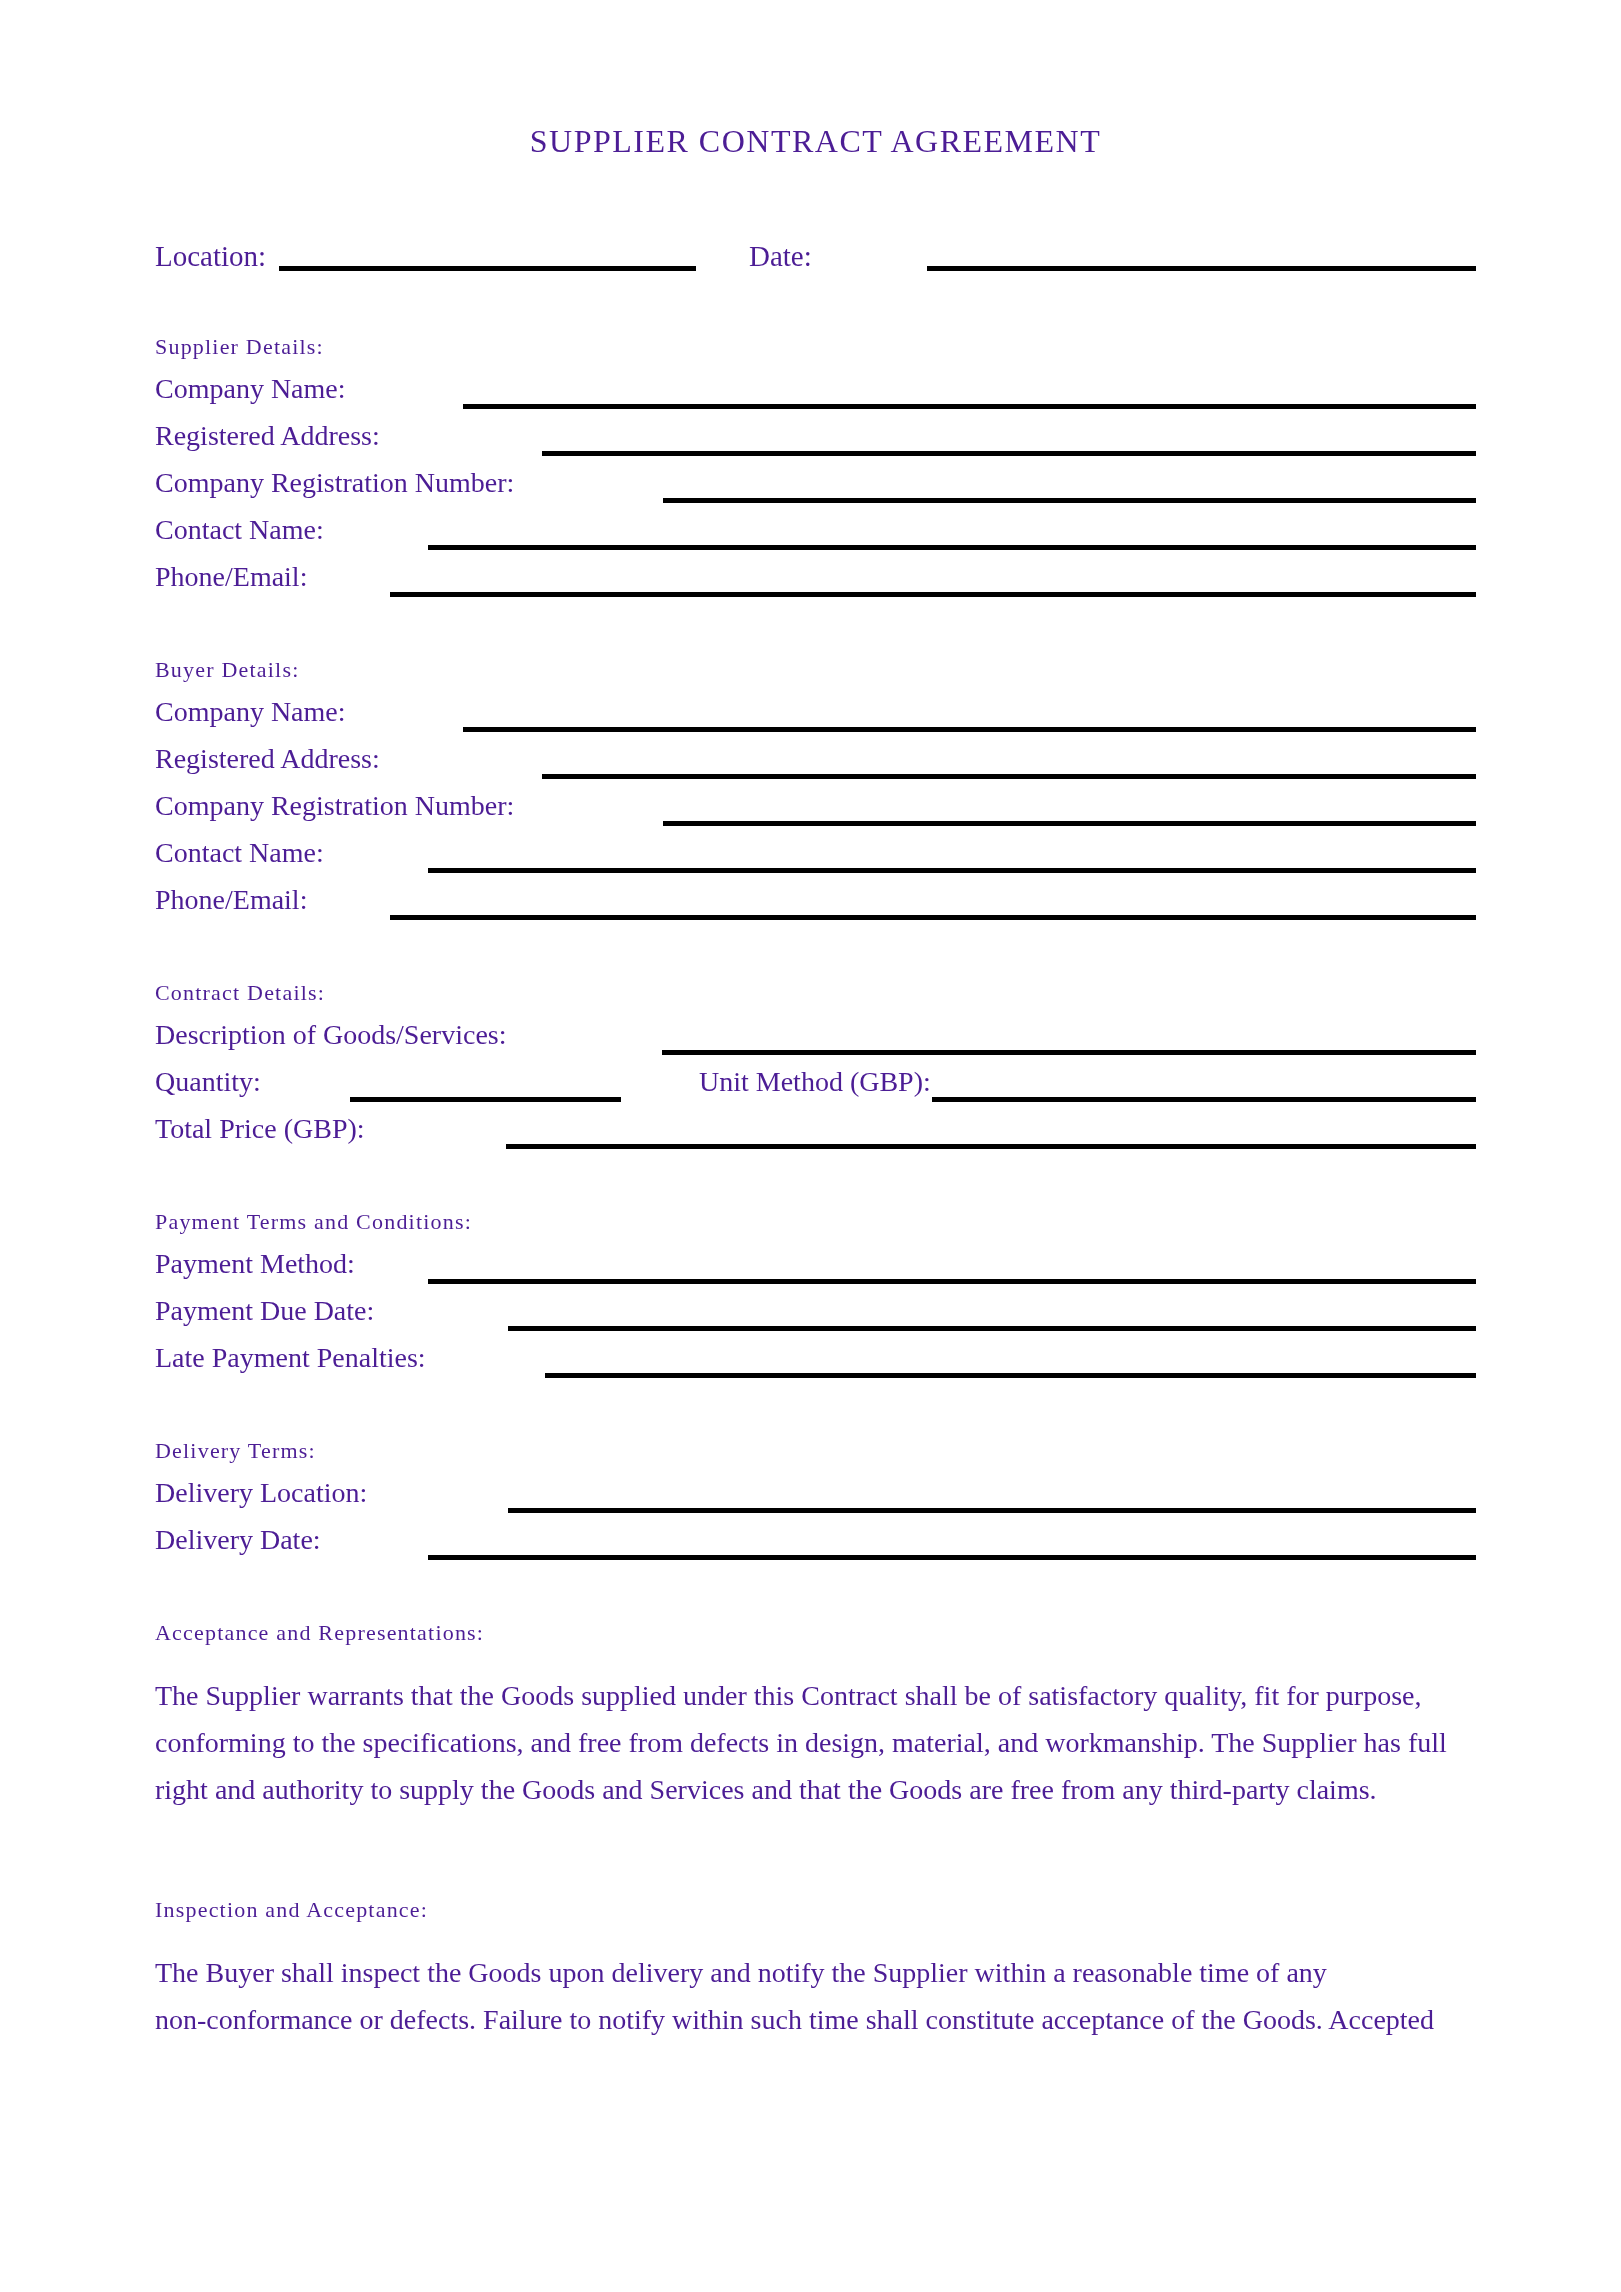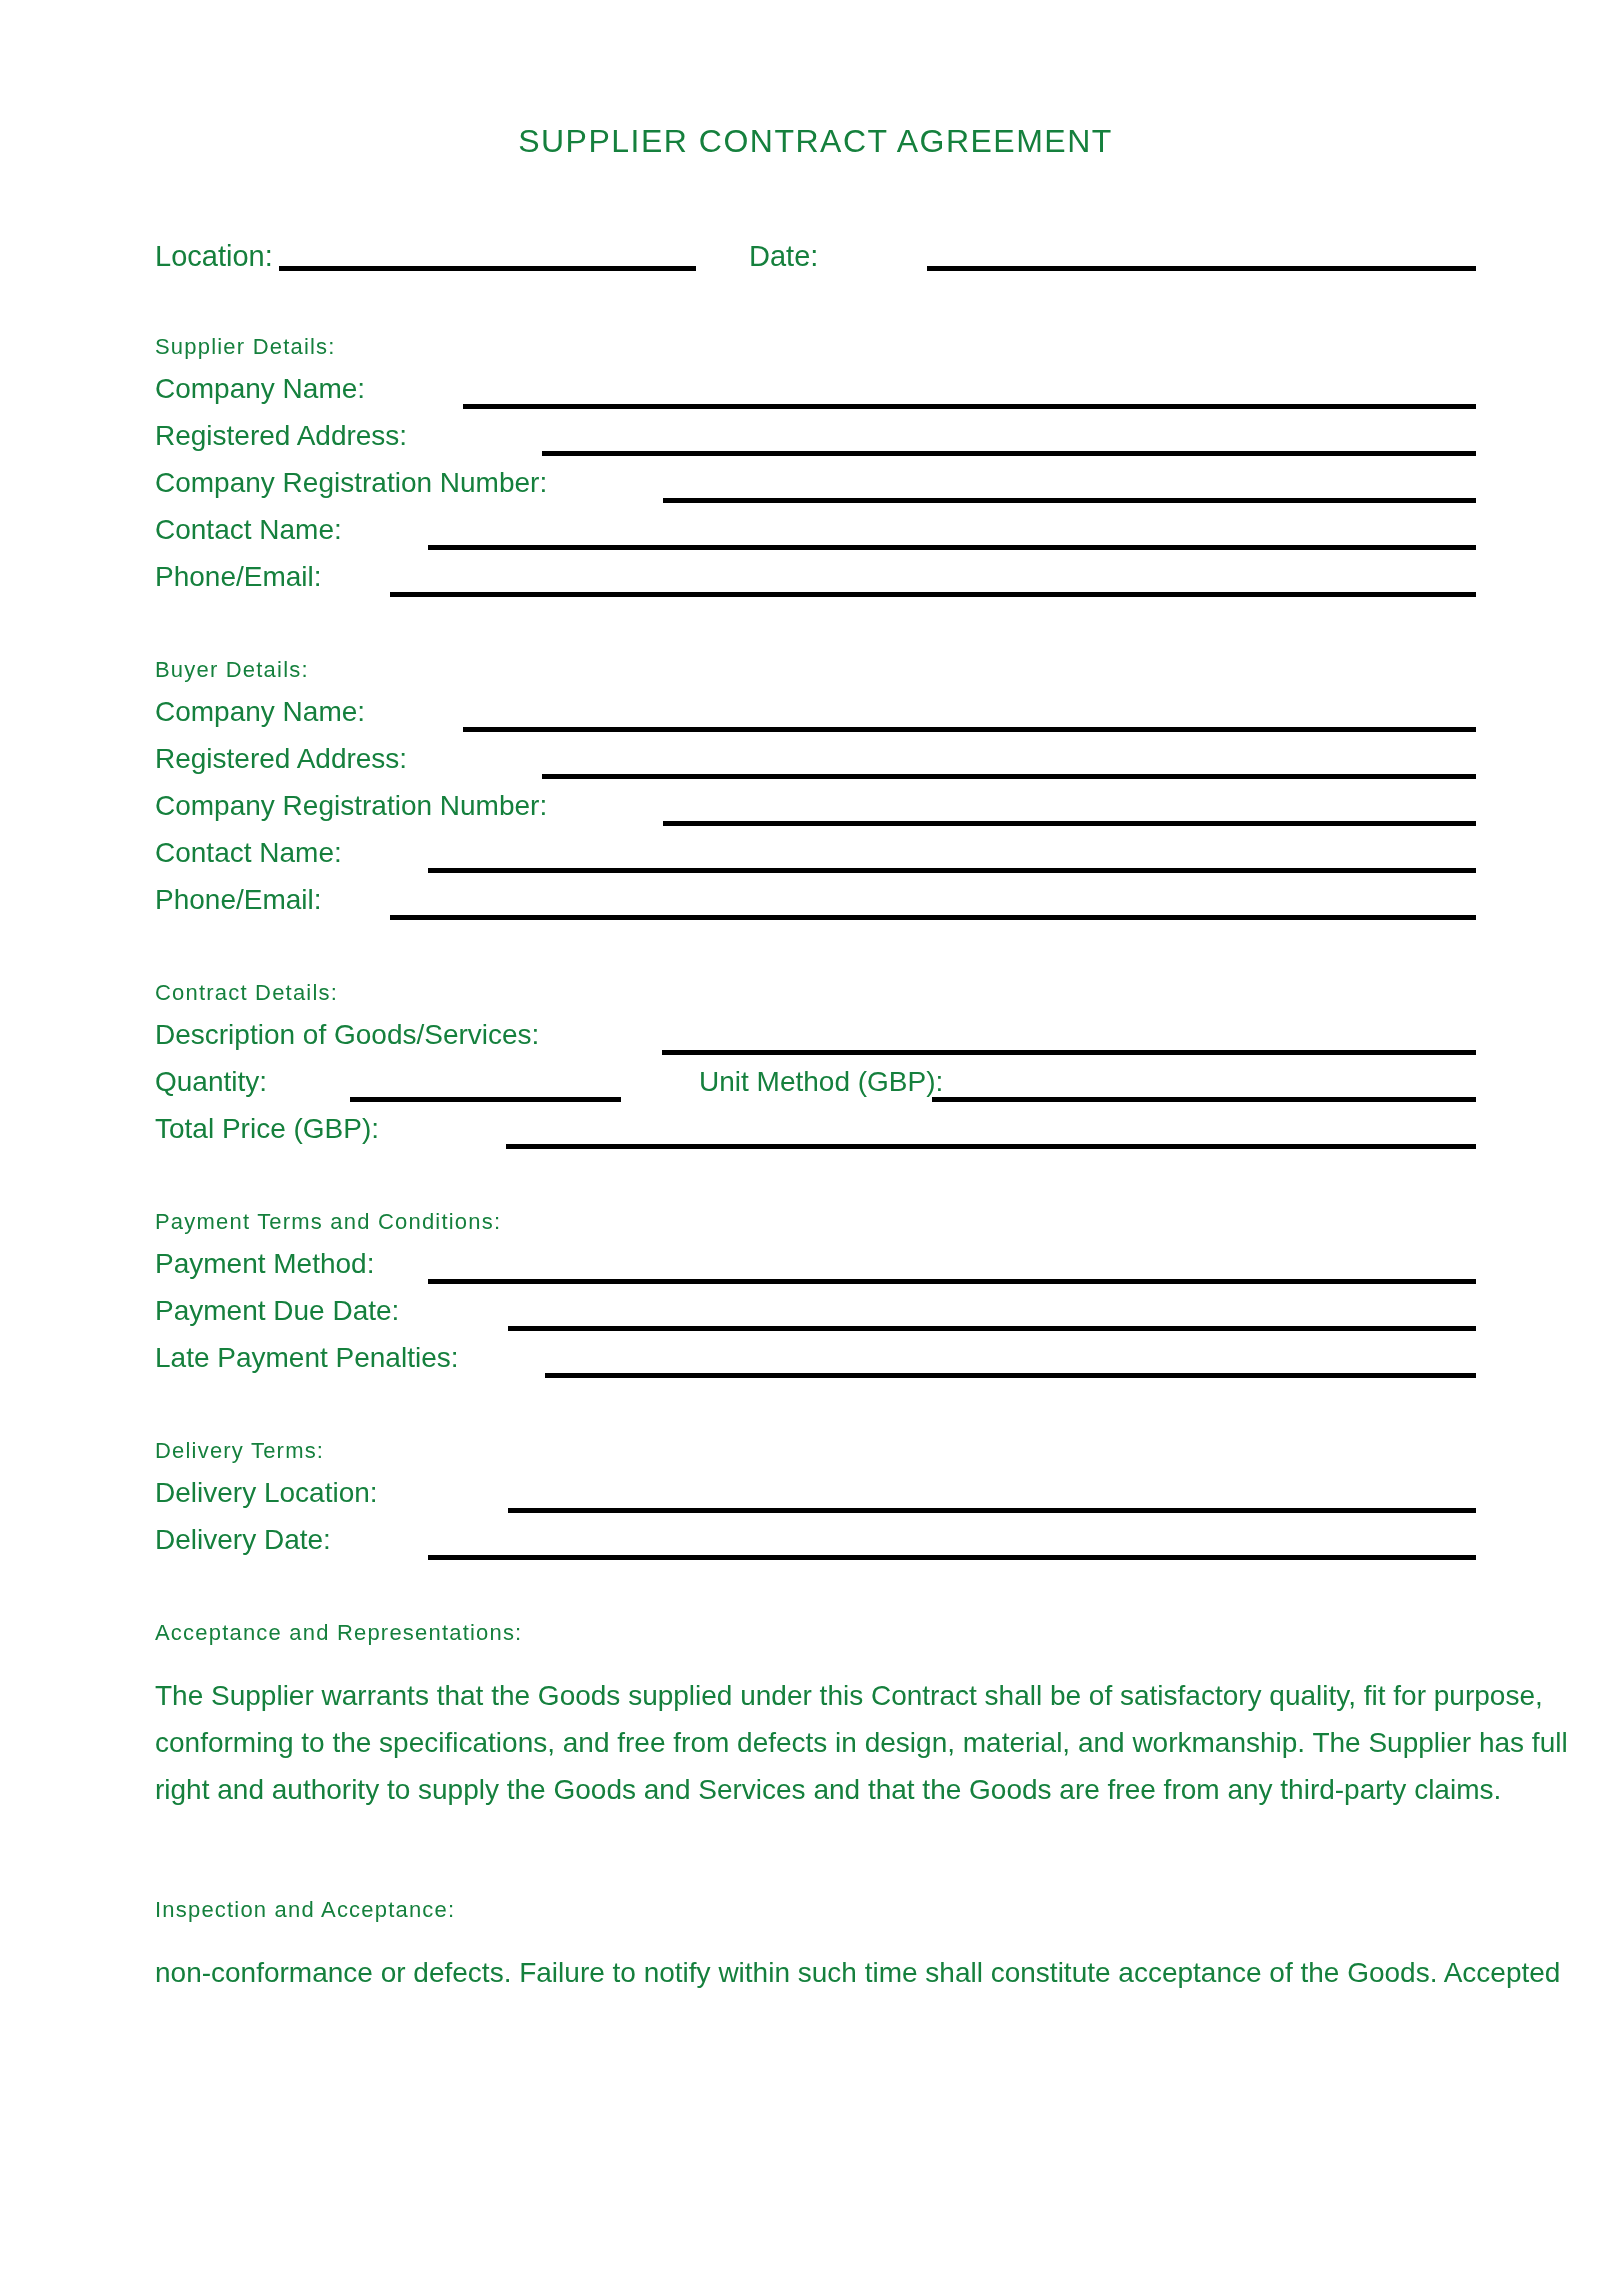--- a/index.html
+++ b/index.html
@@ -1,22 +1,22 @@
 <!DOCTYPE html>
 <html><head>
 <meta charset="utf-8">
 <style>
   html, body { margin: 0; padding: 0; background: #ffffff; }
   .page {
     position: relative;
     width: 1621px;
     height: 2293px;
     background: #ffffff;
-    font-family: Liberation Sans, sans-serif;
-    color: #15803d;
+    font-family: Liberation Serif, serif;
+    color: #4c1d95;
     overflow: hidden;
   }
   .content {
     position: absolute;
     left: 155px;
     right: 145px;
     top: 0;
   }
   .doc-title {
     padding-top: 122px;
@@ -186,18 +186,19 @@
 
     <div class="sec-heading">Acceptance and Representations:</div>
     <div class="para">
       <div>The Supplier warrants that the Goods supplied under this Contract shall be of satisfactory quality, fit for purpose,</div>
       <div>conforming to the specifications, and free from defects in design, material, and workmanship. The Supplier has full</div>
       <div>right and authority to supply the Goods and Services and that the Goods are free from any third-party claims.</div>
     </div>
 
     <div class="sec-heading inspection">Inspection and Acceptance:</div>
     <div class="para">
+      <div>The Buyer shall inspect the Goods upon delivery and notify the Supplier within a reasonable time of any</div>
       <div>non-conformance or defects. Failure to notify within such time shall constitute acceptance of the Goods. Accepted</div>
     </div>
 
   </div>
 </div>
 
 
 </body></html>

